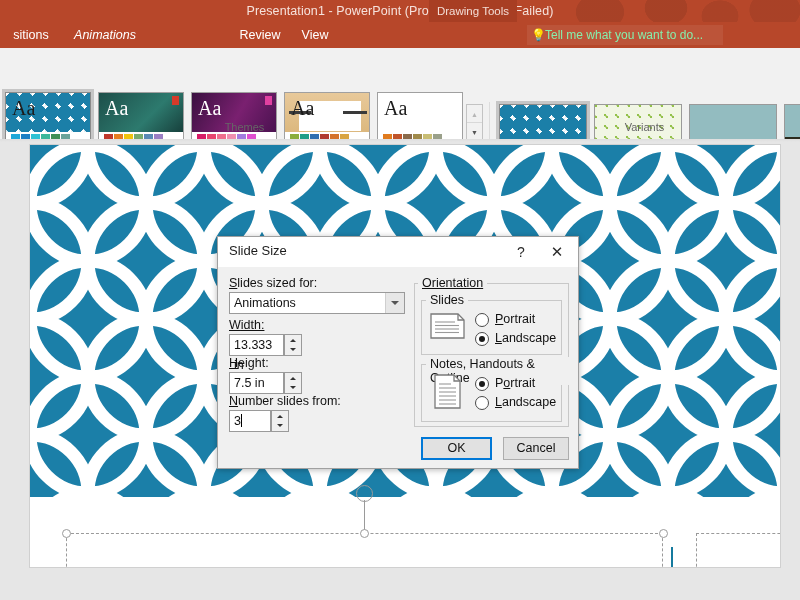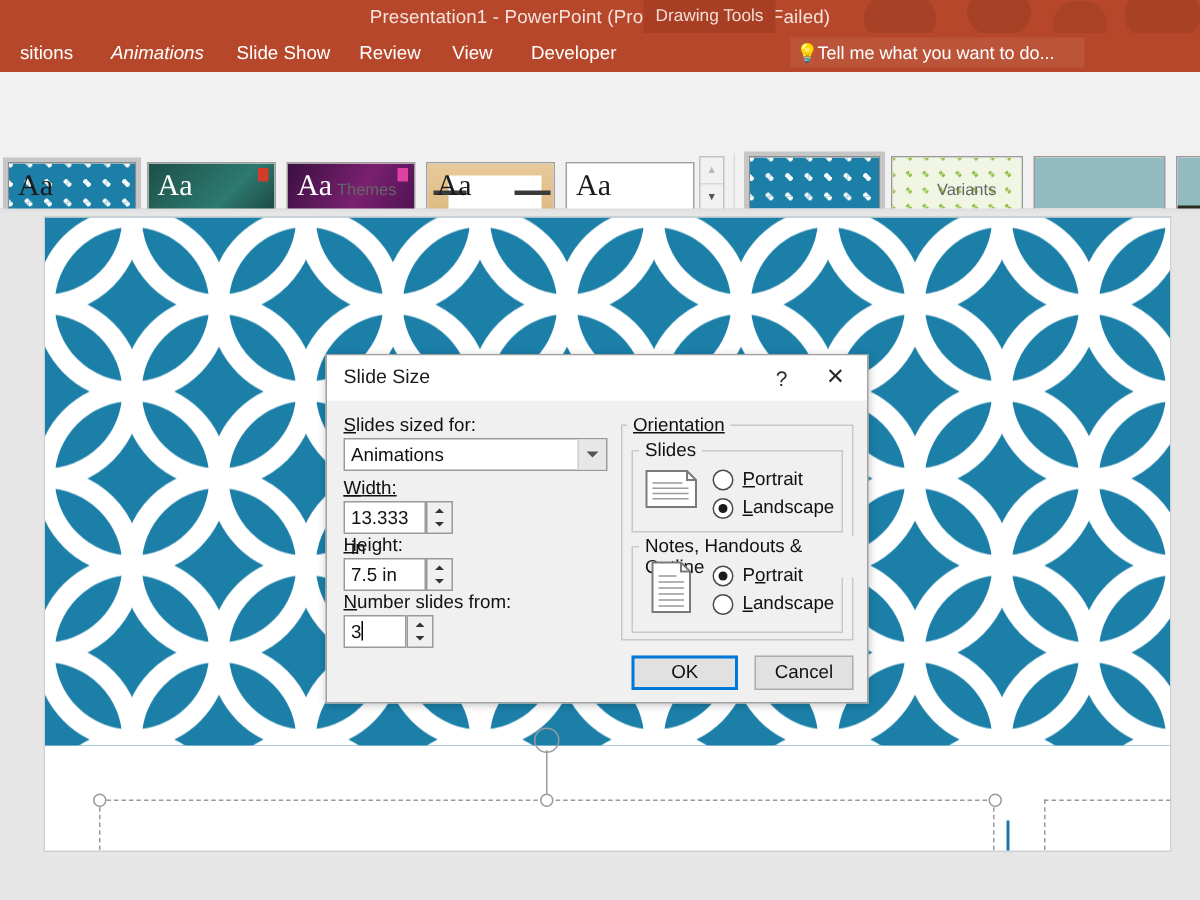--- a/index.html
+++ b/index.html
@@ -38,41 +38,41 @@
     position:absolute;left:0;top:22px;width:800px;height:26px;
     background:#b7472a;
   }
   .tab{
     position:absolute;top:0;height:26px;line-height:26px;
     color:#fff;font-size:12.5px;text-align:center;cursor:default;
   }
   #tab-format{background:#a83e23;}
   #tellme{
     position:absolute;top:3px;left:527px;height:20px;line-height:20px;
-    color:#ffffff;font-size:12px;white-space:nowrap;
+    color:#86efac;font-size:12px;white-space:nowrap;
     background:rgba(255,255,255,.07);padding:0 20px 0 4px;
   }
   #tellme .bulb{display:inline-block;width:14px;text-align:center;font-size:12px;}
   
   #ribbon{
     position:absolute;left:0;top:48px;width:800px;height:91px;
     background:#f1f1f1;border-bottom:1px solid #d4d4d4;
   }
   #ribbon-shadow{
     position:absolute;left:0;top:139px;width:800px;height:3px;
     background:linear-gradient(#dedede,#e6e6e6);
   }
   .grp-label{
     position:absolute;top:120px;height:14px;line-height:14px;
     font-size:11px;color:#666;text-align:center;
   }
   #grp-sep{position:absolute;left:489px;top:54px;width:1px;height:76px;background:#dcdcdc;}
   
   .tile{
-    position:absolute;top:60px;width:86px;height:53px;
+    position:absolute;top:44px;width:86px;height:53px;
     border:1px solid #a0a0a0;background:#fff;box-sizing:border-box;overflow:hidden;
     cursor:pointer;
   }
   .tile .tbody{position:absolute;left:0;top:0;right:0;height:39px;overflow:hidden;}
   .tile .aa{
     position:absolute;left:6px;top:4px;font-size:20px;line-height:22px;
     font-family:"Liberation Serif", serif;
   }
   .tile .sw{position:absolute;left:5px;bottom:4px;display:flex;gap:1px;}
   .tile .sw i{display:block;width:9px;height:6px;}
@@ -178,24 +178,22 @@
 </head>
 <body>
 
 <div id="titlebar">
   <div class="deco"></div>
   <div id="title-text">Presentation1 - PowerPoint (Product Activation Failed)</div>
   <div id="drawing-tools-tabgroup">Drawing Tools</div>
 </div>
 
 <div id="tabstrip">
-    <div class="tab" style="left: 340px; width: 85px;">Developer</div>
     <div class="tab" style="left: 290px; width: 50px;">View</div>
     <div class="tab" style="left: 230px; width: 60px;">Review</div>
-    <div class="tab" style="left: 148px; width: 82px;">Slide Show</div>
     <div class="tab" style="left: 62px; width: 86px; font-style: italic;">Animations</div>
     <div class="tab" style="left: 0px; width: 62px;">sitions</div>
   <div id="tellme">
     <span class="bulb">💡</span><span>Tell me what you want to do...</span>
   </div>
 </div>
 
 <div id="ribbon">
   <div id="grp-sep"></div>
   <div id="thm-scroll">

